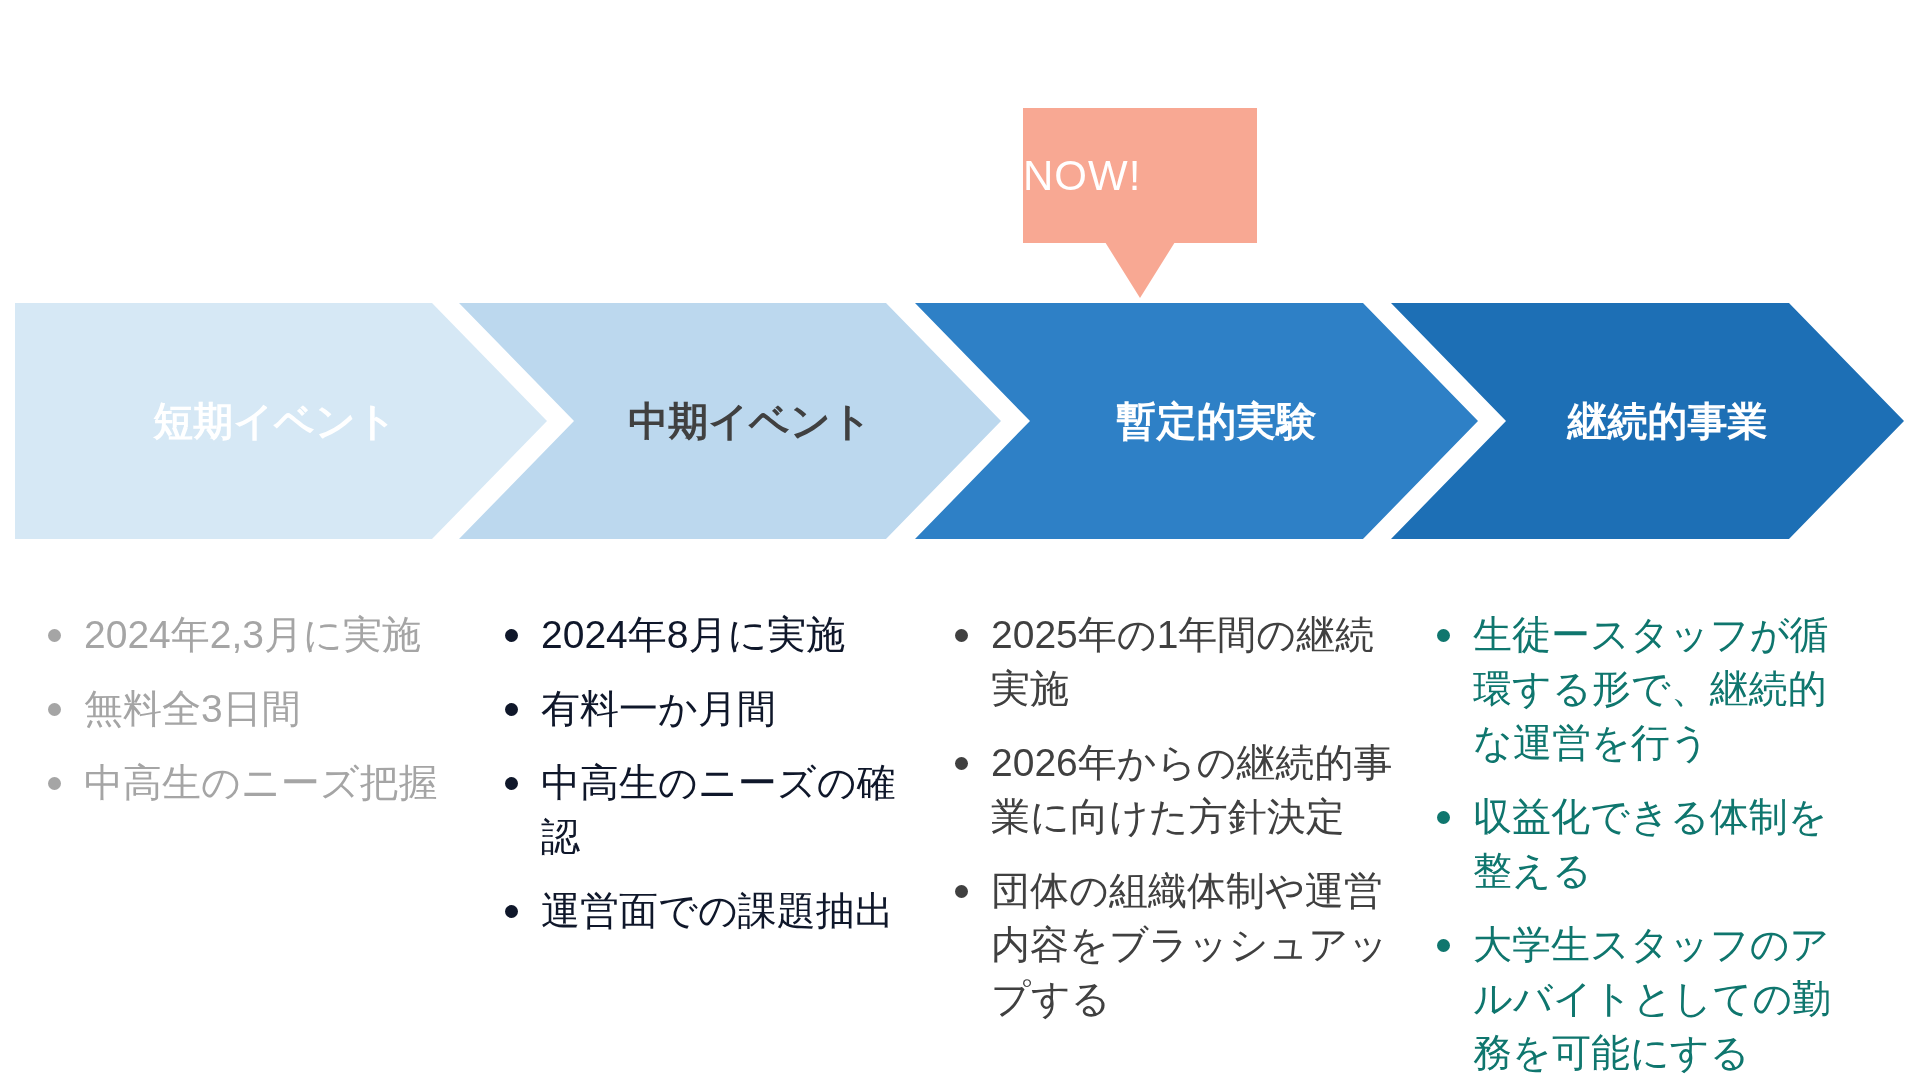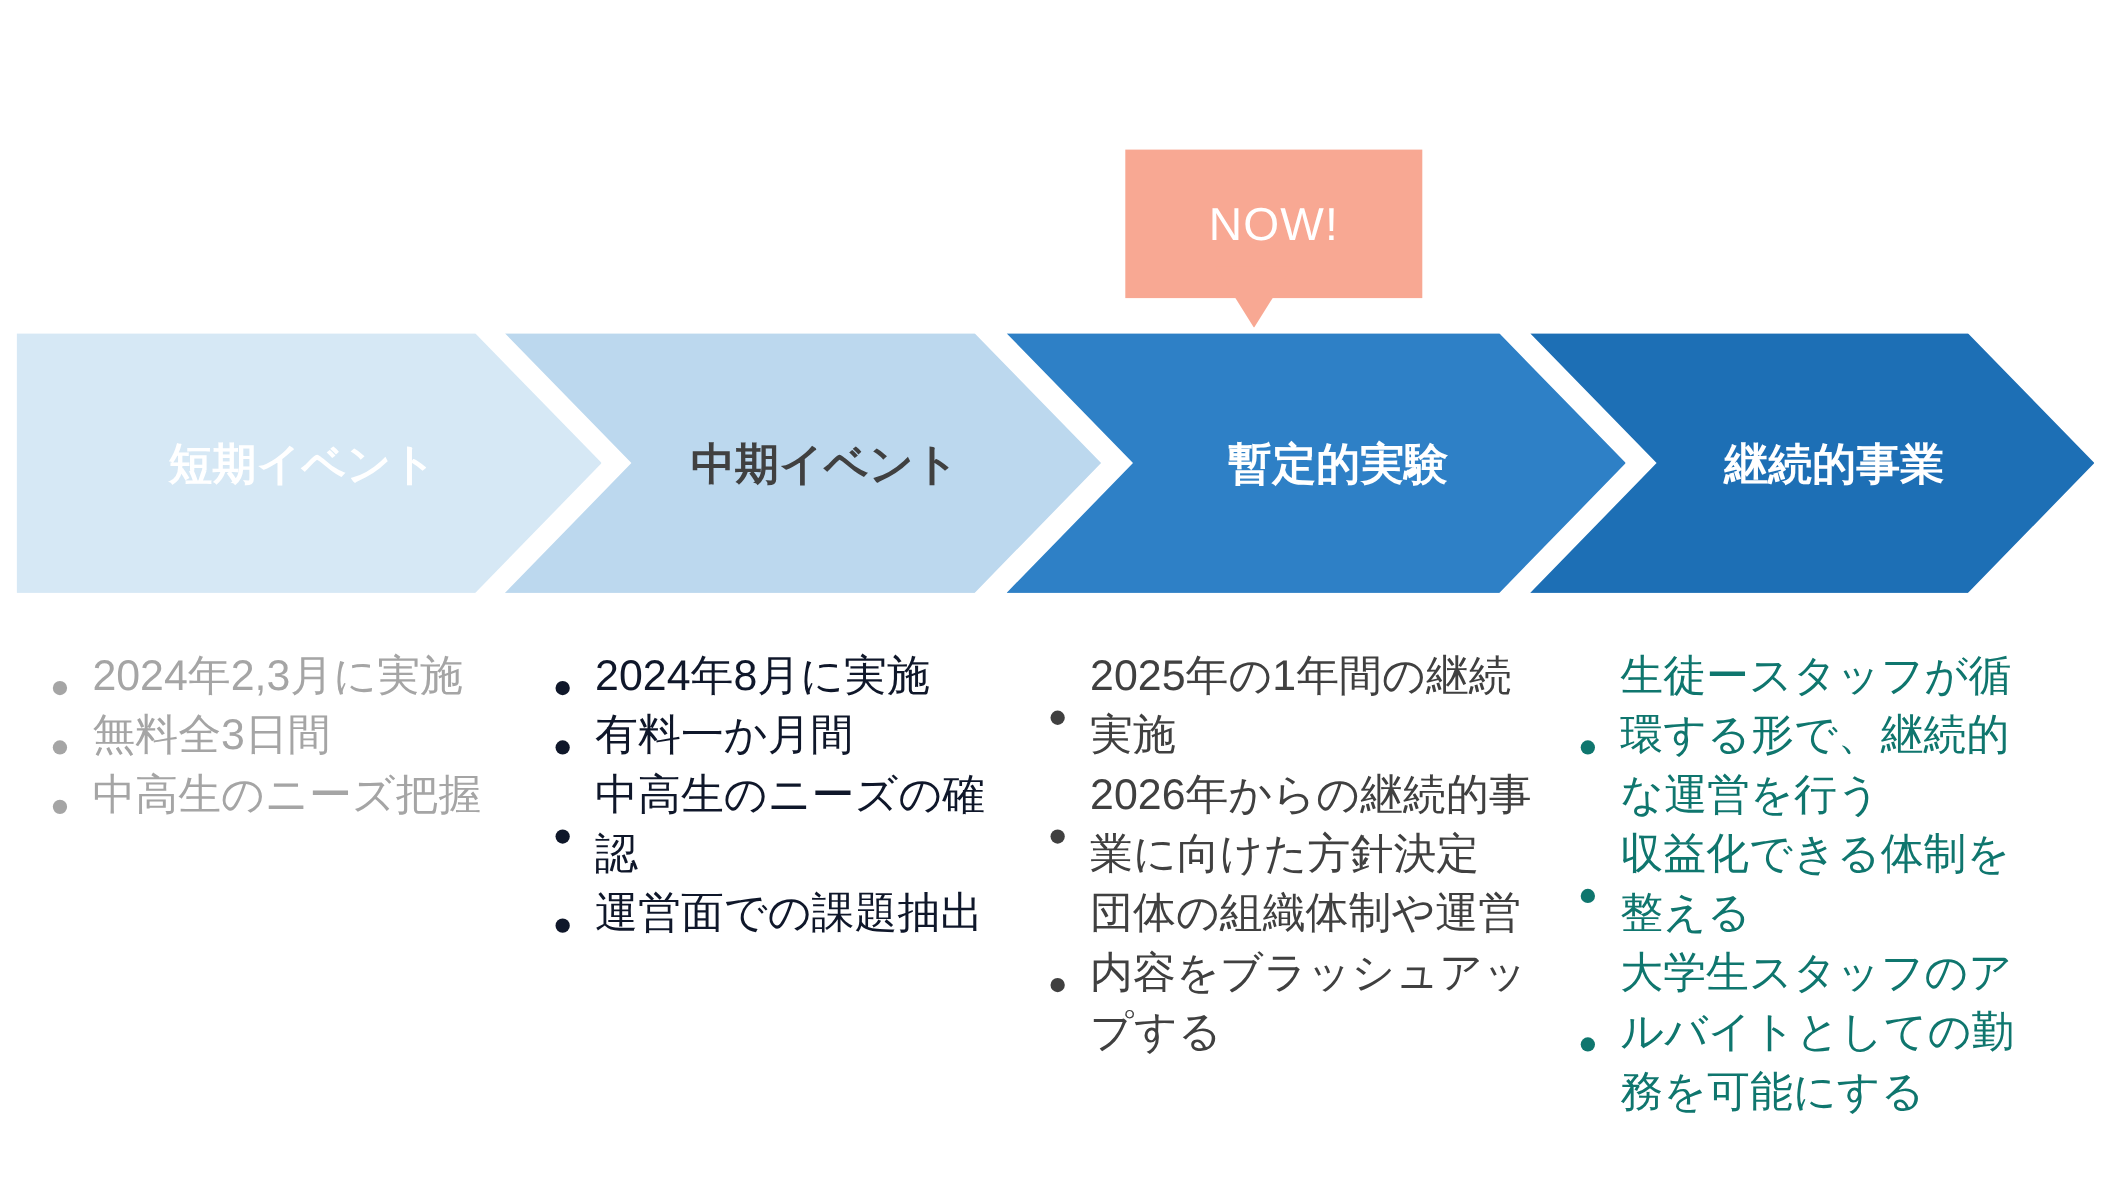--- a/index.html
+++ b/index.html
@@ -11,25 +11,24 @@
     position:relative;
     width:1920px;height:1080px;
     background:#ffffff;
     overflow:hidden;
   }
 
   
   .now-badge{
     position:absolute;
     left:1023px;top:108px;
-    width:270px;height:135px;
-    display:flex;align-items:center;justify-content:center;
+    width:234px;height:135px;
+    display:flex;align-items:center;
     font-size:42px;
     letter-spacing:1px;
-    margin-top:28px;
   }
   .now-pointer{
     position:absolute;
     left:1105px;top:242px;
     width:70px;height:56px;
     clip-path:polygon(0 0,100% 0,50% 100%);
   }
 
   
   .arrow{
@@ -61,21 +60,22 @@
     top:588px;
     font-size:39px;
     line-height:54px;
   }
   .col-1{left:48px;width:420px;}
   .col-2{left:505px;width:411px;}
   .col-3{left:955px;width:446px;}
   .col-4{left:1437px;width:406px;}
   .bullet{
     display:flex;
-    align-items:center;
+    align-items:flex-start;
+    margin-top:20px;
   }
   .dot{
     flex:none;
     width:13px;height:13px;
     border-radius:50%;
     background:currentColor;
     margin:21px 23px 0 0;
   }
   .bullet-text{flex:1;}
 </style>

